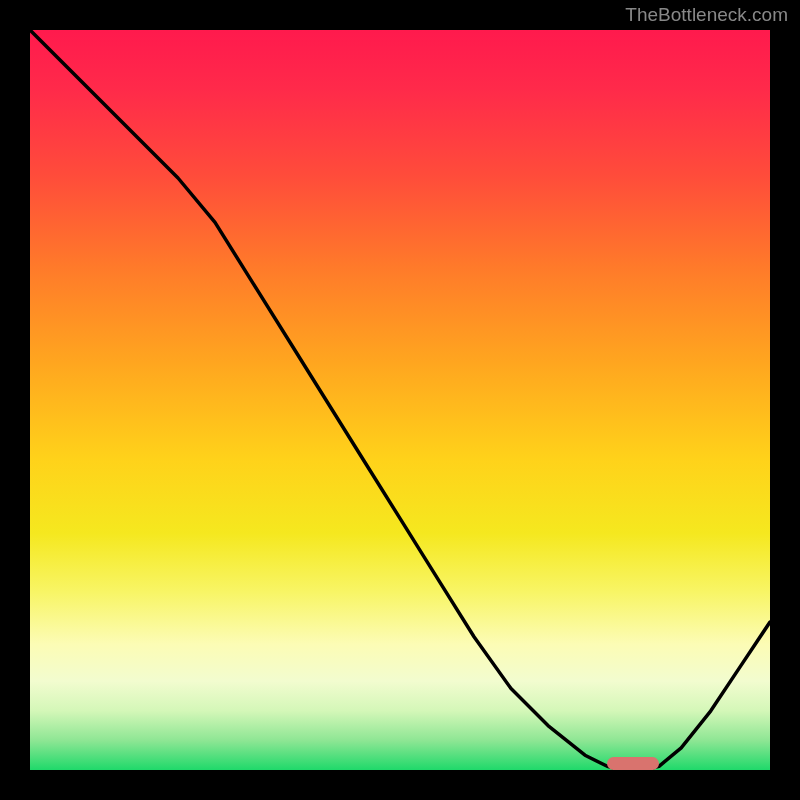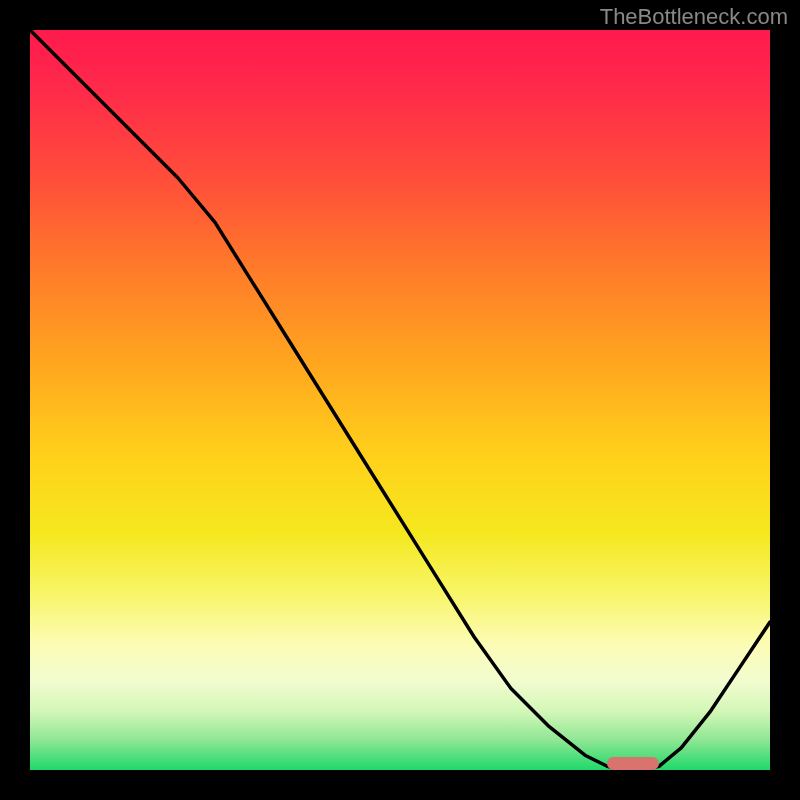--- a/index.html
+++ b/index.html
@@ -9,21 +9,21 @@
     background: #000;
     position: relative;
     font-family: Arial, sans-serif;
     overflow: hidden;
   }
   .watermark {
     position: absolute;
     top: 4px;
     right: 12px;
     color: #888;
-    font-size: 22px;
+    font-size: 19px;
     font-weight: 500;
     z-index: 10;
   }
   .plot-area {
     position: absolute;
     left: 30px;
     top: 30px;
     width: 740px;
     height: 740px;
     background: linear-gradient(to bottom,

